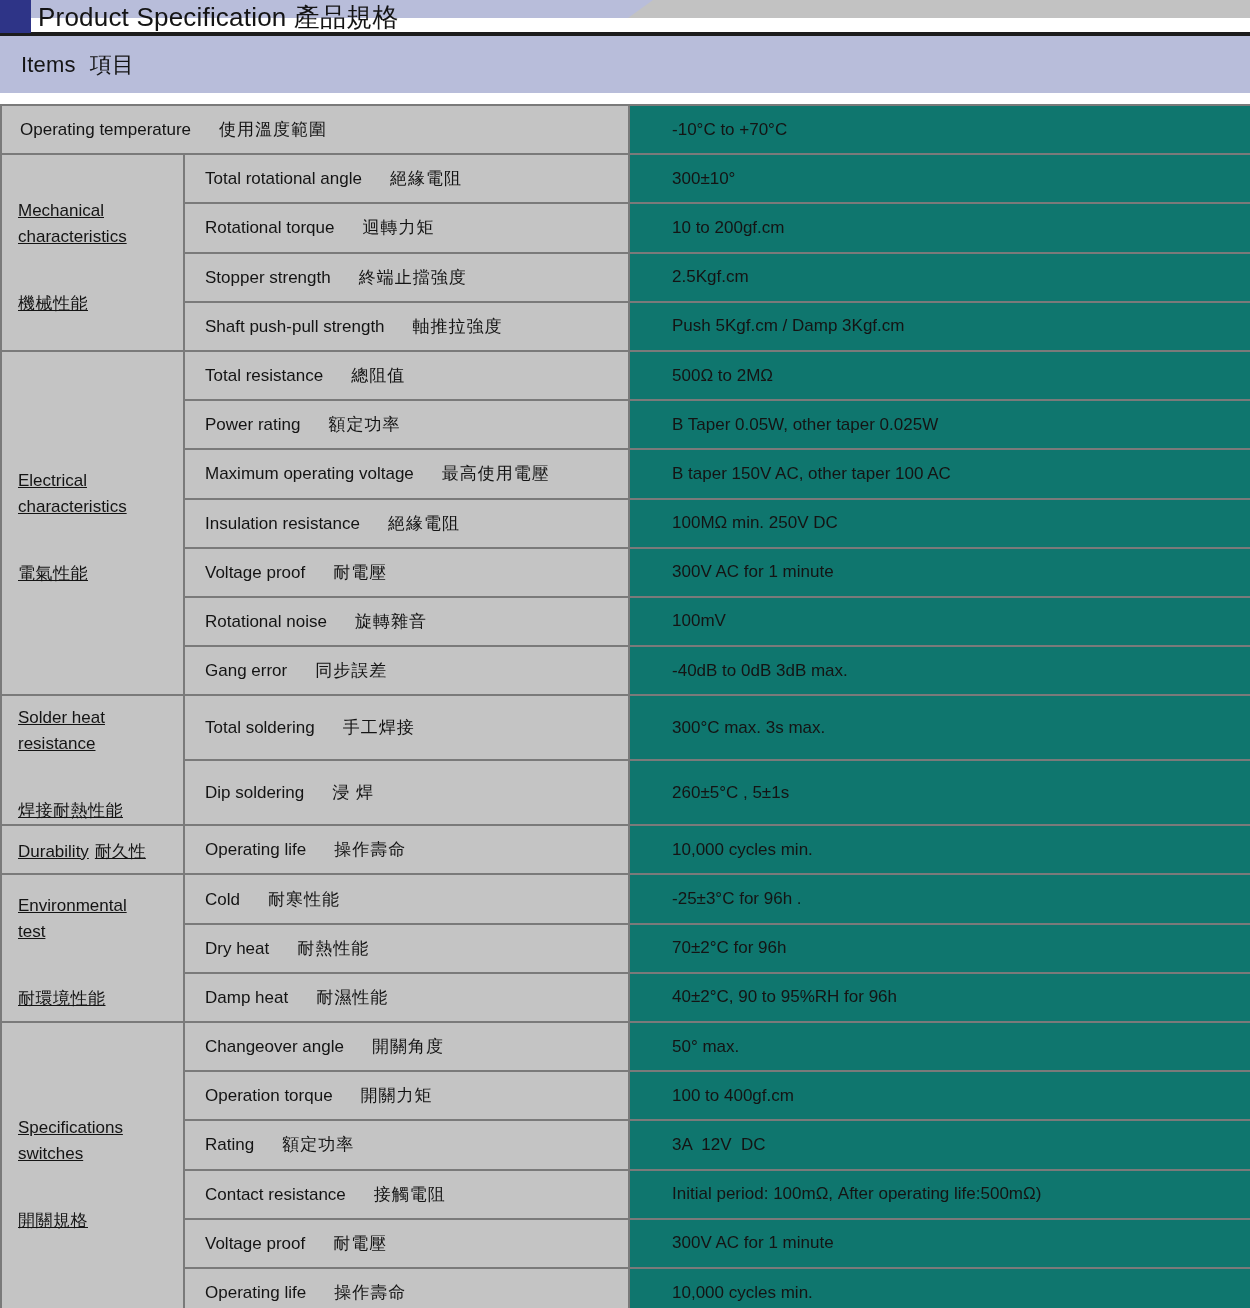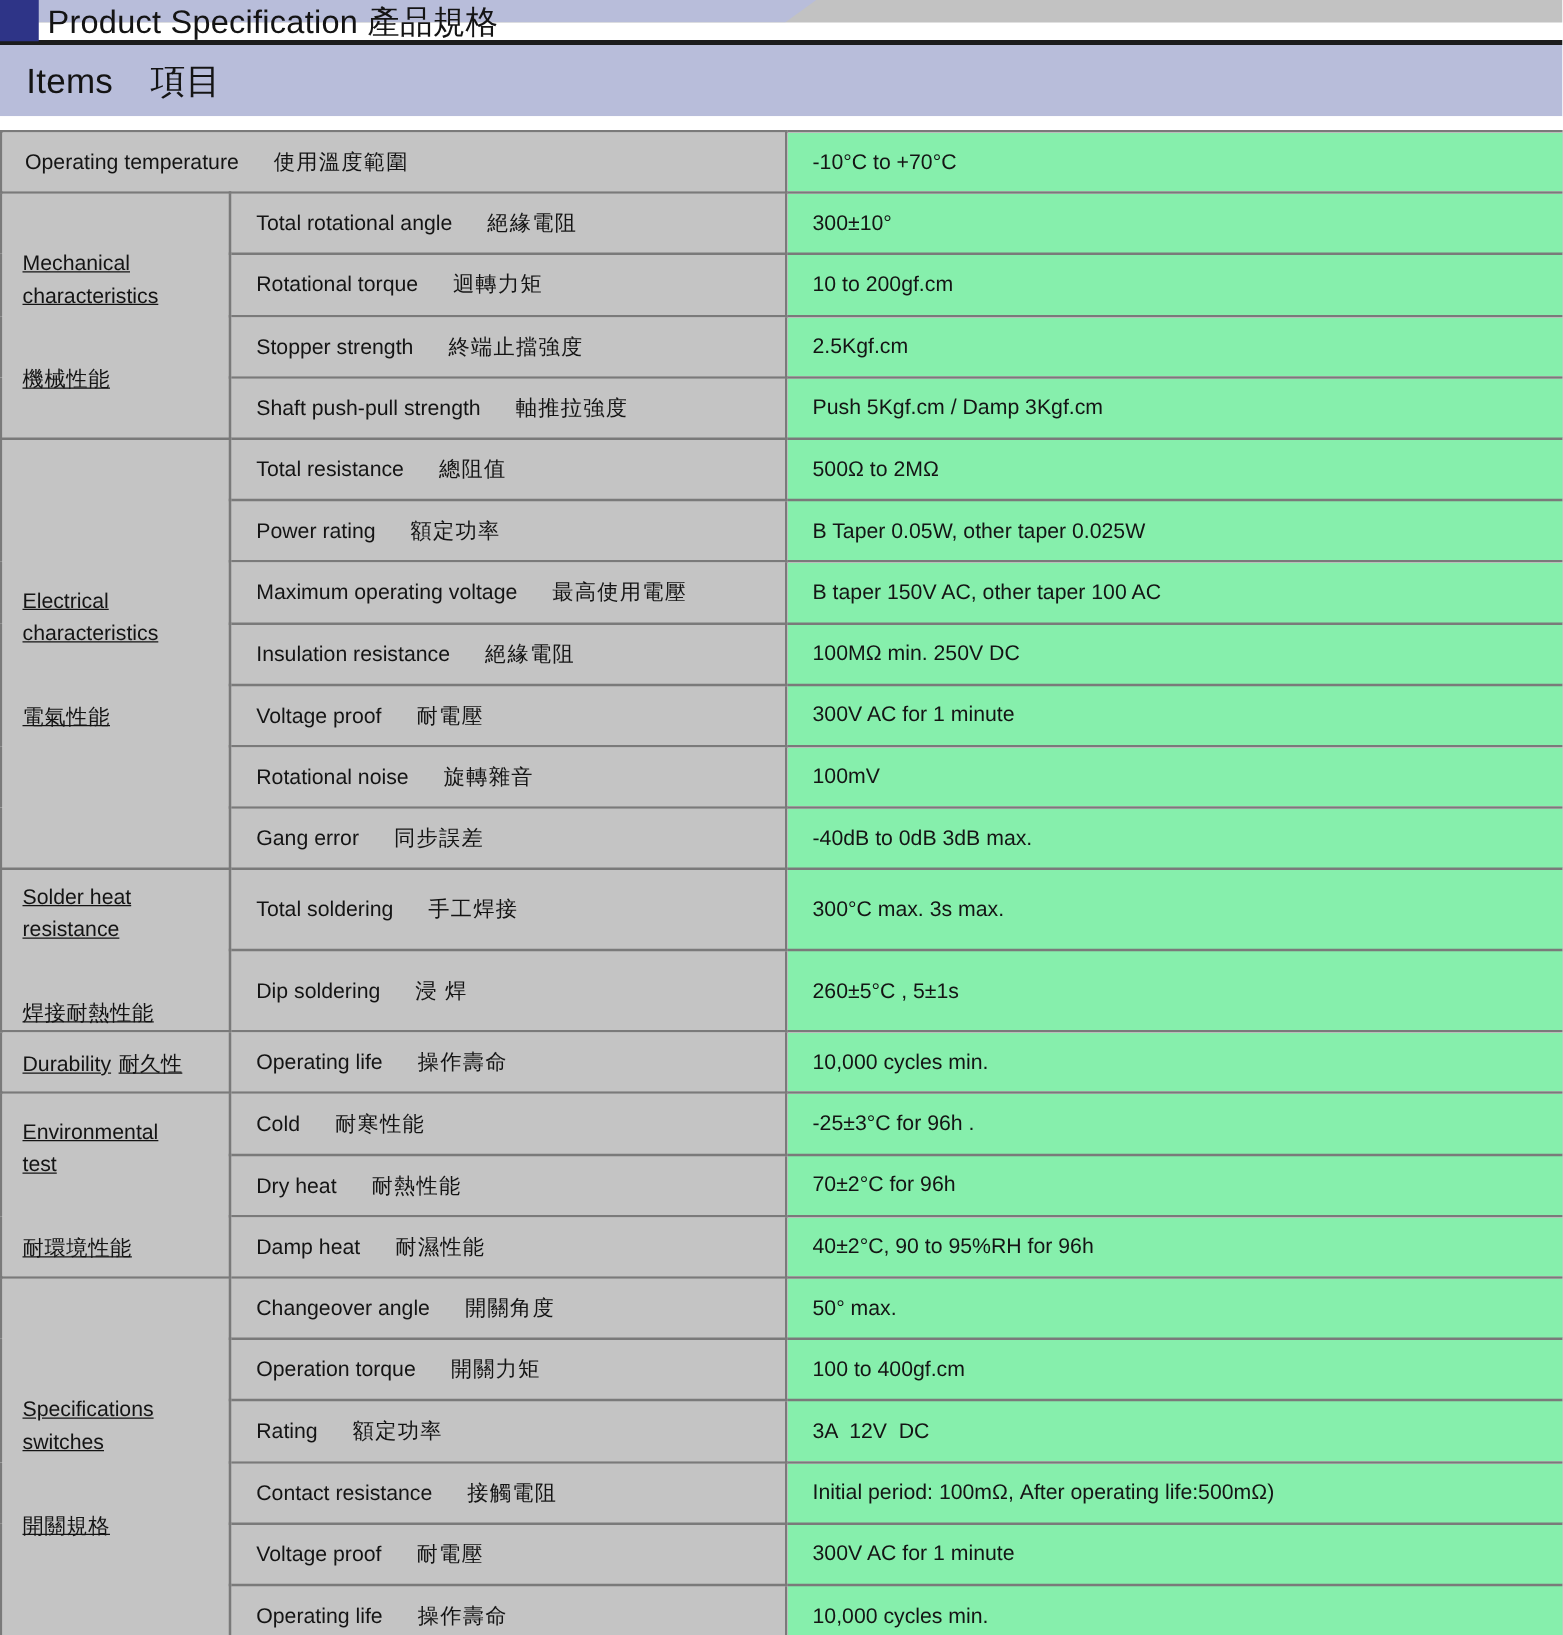--- a/index.html
+++ b/index.html
@@ -26,23 +26,23 @@
   }
   .top-band .navy-block{position:absolute;left:0;top:0;width:31px;height:33px;background:var(--navy);}
   .top-band .title{
     position:absolute;left:38px;top:0;line-height:34px;font-size:26px;letter-spacing:.2px;white-space:nowrap;
   }
   .white-gap-1{height:14px;background:#fff;}
   .black-rule{height:4px;background:var(--rule);}
   
   .items-band{
     height:57px;background:var(--lavender);
-    display:flex;align-items:center;padding-left:21px;font-size:28px;letter-spacing:.2px;
-  }
-  .items-band .zh{margin-left:30px;text-align:center;}
+    display:flex;align-items:center;padding-left:21px;font-size:22px;letter-spacing:.2px;
+  }
+  .items-band .zh{margin-left:14px;text-align:center;}
   .white-gap-2{height:11px;background:#fff;}
   
   table.spec{
     width:1250px;border-collapse:collapse;table-layout:fixed;
     border:2px solid var(--border);border-right:0;
   }
   table.spec td{
     border:2px solid var(--border);
     font-size:17px;vertical-align:middle;overflow:hidden;
   }
@@ -50,21 +50,21 @@
   td.cat{
     background:var(--cell-gray);vertical-align:top;
     padding:9px 4px 0 16px;line-height:26px;text-decoration:underline;
   }
   td.cat.inline{vertical-align:middle;padding-top:4px;white-space:nowrap;}
   td.cat .zh-line{letter-spacing:.5px;margin-top:41px;}
   td.cat .inline-zh{margin-left:6px;}
   td.item{background:var(--cell-gray);padding-left:20px;margin-left:40px;}
   td.item.span2{padding-left:18px;}
   td.item .zh{margin-left:28px;letter-spacing:1px;white-space:pre-wrap;}
-  td.value{background:#86efac;padding-left:20px;border-right:0;white-space:pre-wrap;}
+  td.value{background:#0f766e;padding-left:42px;border-right:0;white-space:pre-wrap;}
   .bottom-bar{height:7px;background:#111;}
 </style>
 </head>
 <body>
 
 <div class="top-band">
   <div class="lavender-wedge"></div>
   <div class="navy-block"></div>
   <div class="title">Product Specification 產品規格</div>
 </div>

